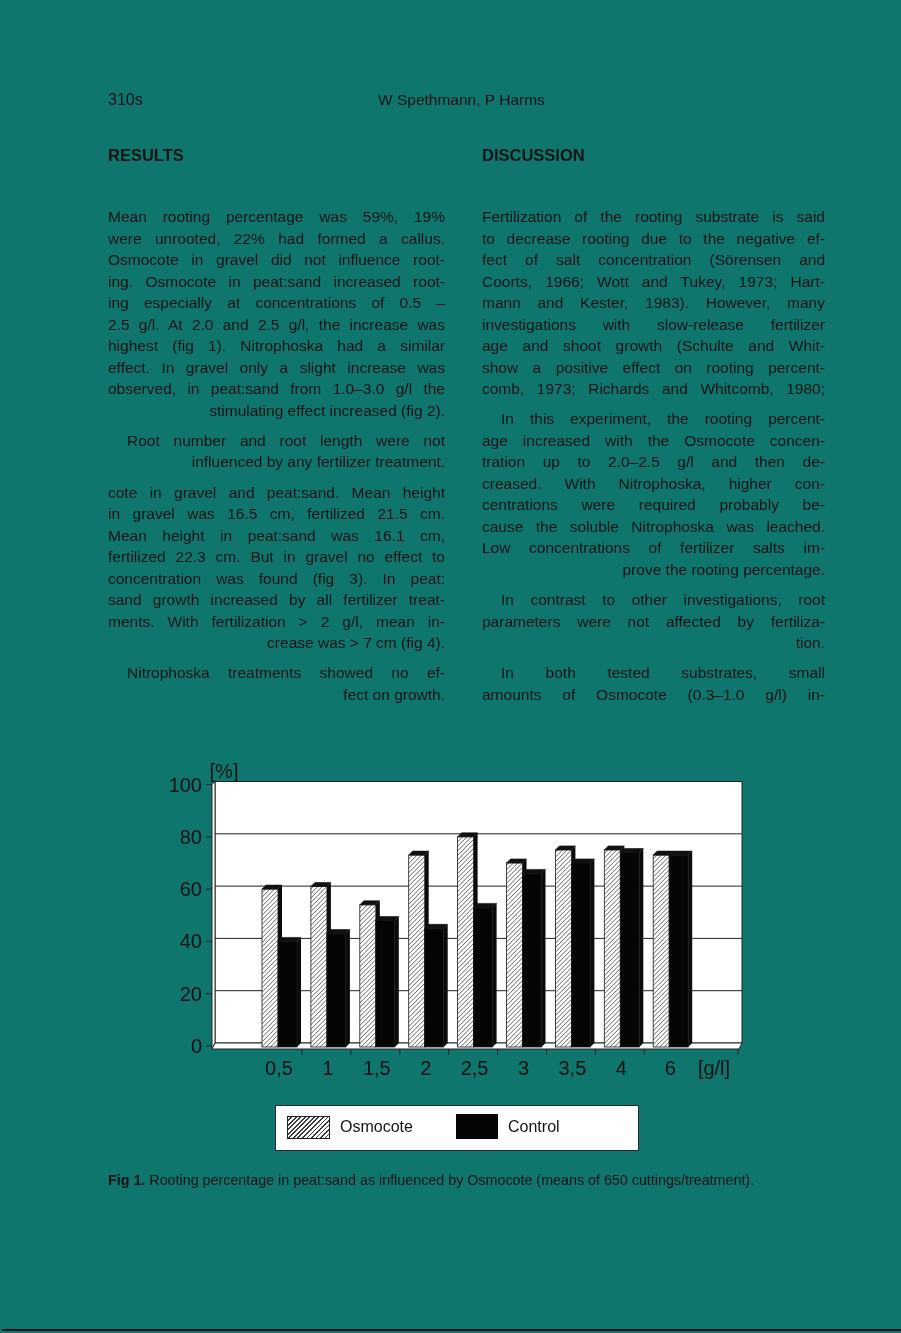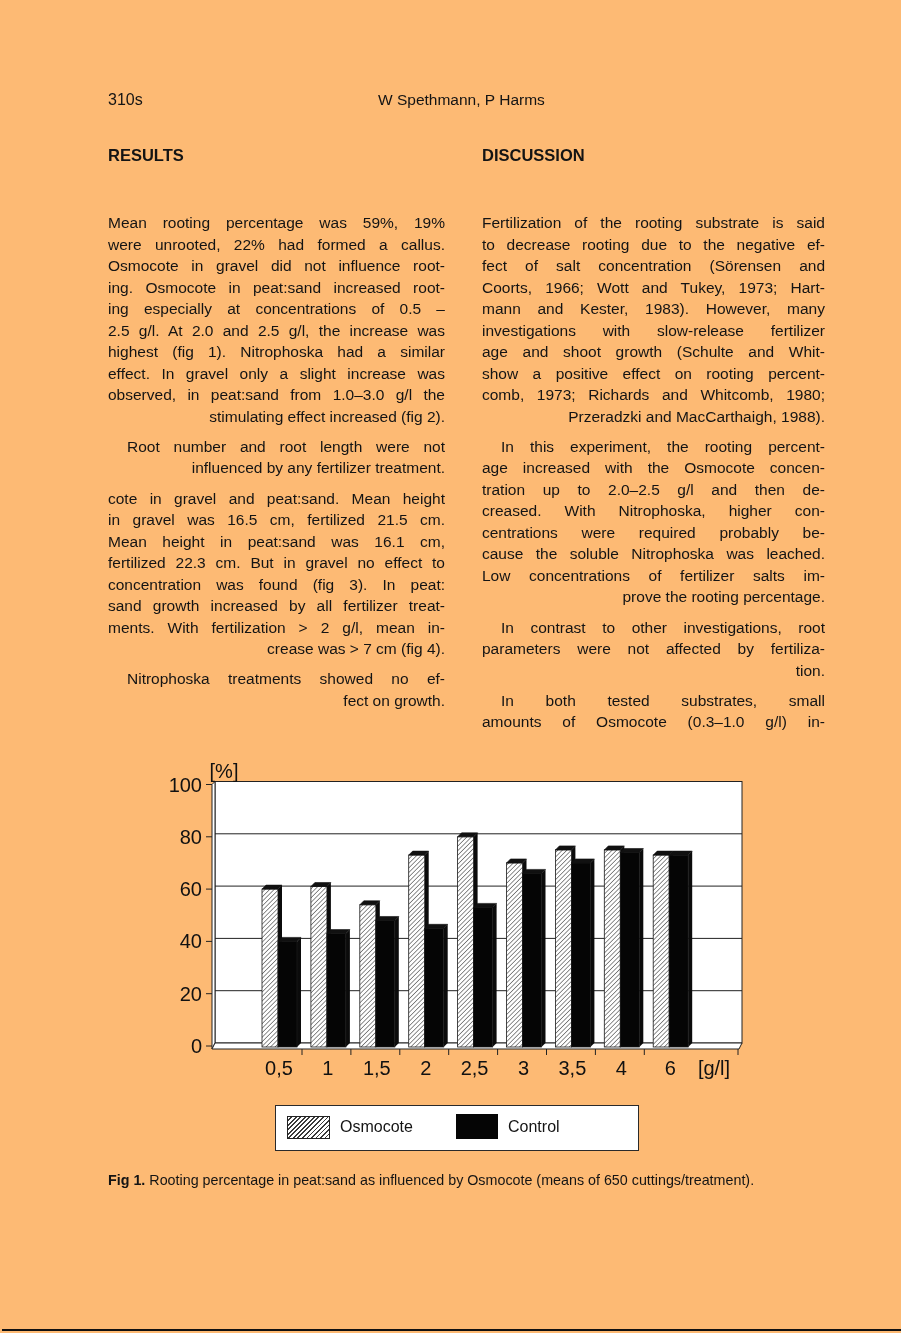--- a/index.html
+++ b/index.html
@@ -1,32 +1,32 @@
 <!DOCTYPE html>
 <html><head>
   <meta charset="utf-8">
   <style>
     html, body { margin: 0; padding: 0; background: #ffffff; }
     #page {
       position: relative; width: 901px; height: 1333px; overflow: hidden;
-      background: #fdba74; color: #141414;
+      background: #0f766e; color: #141414;
       font-family: "Liberation Sans", "DejaVu Sans", sans-serif;
     }
     .abs { position: absolute; white-space: nowrap; }
     .hdr-page { left: 108px; top: 90px; font-size: 16px; line-height: 20px; }
     .hdr-auth { left: 378px; top: 90px; font-size: 15.5px; line-height: 20px; }
     .sec { position: absolute; margin: 0; font-size: 16.5px; font-weight: bold; line-height: 20px; top: 145px; }
     .sec-l { left: 108px; }
     .sec-r { left: 482px; }
 
     .col { position: absolute; top: 202px; font-size: 15.5px; line-height: 21.5px; }
     .col-l { left: 108px; width: 337px; }
     .col-r { left: 482px; width: 343px; }
     .para { margin-top: 8.75px; }
-    .para.first { margin-top: 10px; }
+    .para.first { margin-top: 4px; }
     .ln { white-space: nowrap; height: 21.5px; }
     .ln.j { text-align: justify; text-align-last: justify; }
     .ln.l { text-align: right; }
     .ln.ind { text-indent: 19px; }
 
     #chart-svg { position: absolute; left: 150px; top: 750px; width: 620px; height: 340px; }
     #chart-svg text { font-family: "Liberation Sans", "DejaVu Sans", sans-serif; fill: #111; }
 
     .legend {
       position: absolute; left: 275px; top: 1105px; width: 362px; height: 44px;
@@ -95,21 +95,20 @@
     <div class="para first">
       <div class="ln j">Fertilization of the rooting substrate is said</div>
       <div class="ln j">to decrease rooting due to the negative ef-</div>
       <div class="ln j">fect of salt concentration (Sörensen and</div>
       <div class="ln j">Coorts, 1966; Wott and Tukey, 1973; Hart-</div>
       <div class="ln j">mann and Kester, 1983). However, many</div>
       <div class="ln j">investigations with slow-release fertilizer</div>
       <div class="ln j">age and shoot growth (Schulte and Whit-</div>
       <div class="ln j">show a positive effect on rooting percent-</div>
       <div class="ln j">comb, 1973; Richards and Whitcomb, 1980;</div>
-      <div class="ln l">Przeradzki and MacCarthaigh, 1988).</div>
     </div>
     <div class="para">
       <div class="ln j ind">In this experiment, the rooting percent-</div>
       <div class="ln j">age increased with the Osmocote concen-</div>
       <div class="ln j">tration up to 2.0–2.5 g/l and then de-</div>
       <div class="ln j">creased. With Nitrophoska, higher con-</div>
       <div class="ln j">centrations were required probably be-</div>
       <div class="ln j">cause the soluble Nitrophoska was leached.</div>
       <div class="ln j">Low concentrations of fertilizer salts im-</div>
       <div class="ln l">prove the rooting percentage.</div>

